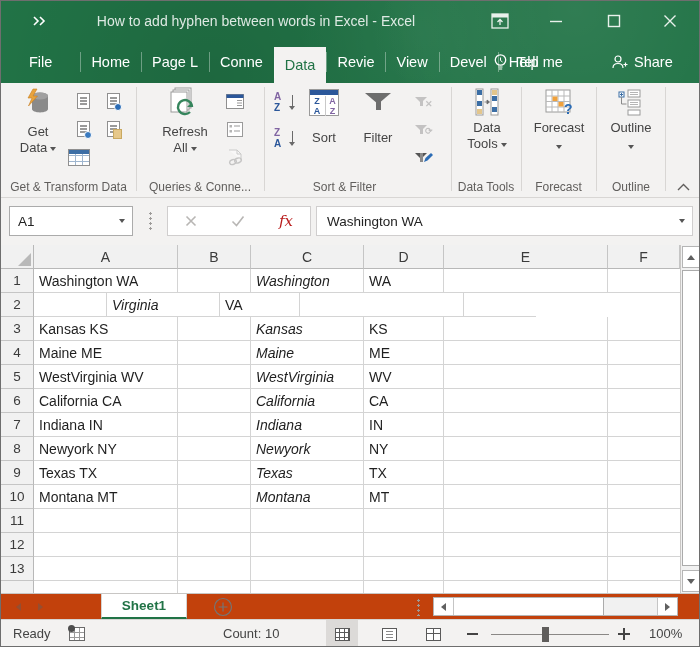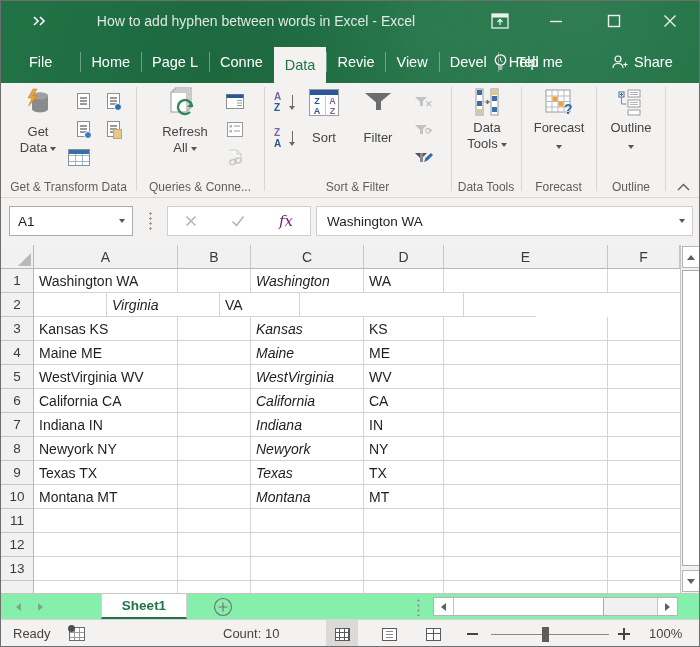--- a/index.html
+++ b/index.html
@@ -75,21 +75,21 @@
 
   
   .formularow { position:absolute; left:0; top:197px; width:700px; height:47px; background:#f3f2f1; }
   .namebox { position:absolute; left:8px; top:8px; width:124px; height:30px; background:#fff; border:1px solid #ababab; display:flex; align-items:center; }
   .namebox .nbtext { flex:1; padding-left:8px; font-size:13.5px; color:#222; }
   .namebox .nbdrop { width:20px; height:100%; display:flex; align-items:center; justify-content:center; }
   .vdots { position:absolute; left:148px; top:13px; width:3px; height:20px; background:
       radial-gradient(circle, #9d9b99 1.2px, transparent 1.4px) 0 0/3px 5px repeat-y; }
   .fxcluster { position:absolute; left:166px; top:8px; width:144px; height:30px; background:#fff; border:1px solid #d0cece; display:flex; align-items:center; justify-content:space-around; }
   .fxcluster .fgly { font-size:15px; color:#b8b6b4; }
-  .fxcluster .fxg { font-family:"DejaVu Serif", serif; font-style:italic; font-size:15px; color:#701a75; }
+  .fxcluster .fxg { font-family:"DejaVu Serif", serif; font-style:italic; font-size:15px; color:#b91c1c; }
   .fbox { position:absolute; left:315px; top:8px; width:377px; height:30px; background:#fff; border:1px solid #d0cece; display:flex; align-items:center; }
   .fbox .fval { flex:1; padding-left:10px; font-size:13.5px; color:#222; }
   .fbox .fdrop { width:20px; display:flex; align-items:center; justify-content:center; }
 
   
   .gridwrap { position:absolute; left:0; top:244px; width:700px; height:348px; background:#fff; }
   .colheads { display:flex; height:24px; width:679px; }
   .corner { width:33px; height:24px; background:#f1f1f1; border-right:1px solid #b8b8b8; border-bottom:1px solid #b8b8b8; position:relative; }
   .corner::after { content:""; position:absolute; right:2px; bottom:2px; width:0; height:0; border-bottom:13px solid #b9b9b9; border-left:13px solid transparent; }
   .chead { height:24px; background:#f1f1f1; border-right:1px solid #c5c5c5; border-bottom:1px solid #b8b8b8; font-size:14px; color:#3b3b3b; display:flex; align-items:center; justify-content:center; }
@@ -104,21 +104,21 @@
   .vscroll { position:absolute; right:0; top:0; width:21px; height:348px; background:#f1f1f1; border-left:1px solid #c8c6c4; }
   .vbtn { position:absolute; left:1px; width:18px; height:22px; background:#fff; border:1px solid #b5b5b5; display:flex; align-items:center; justify-content:center; }
   .vup { top:1px; } .vdn { bottom:1px; }
   .tri-up { width:0;height:0;border-left:4.5px solid transparent;border-right:4.5px solid transparent;border-bottom:5.5px solid #606060; }
   .tri-dn { width:0;height:0;border-left:4.5px solid transparent;border-right:4.5px solid transparent;border-top:5.5px solid #606060; }
   .tri-lf { width:0;height:0;border-top:4.5px solid transparent;border-bottom:4.5px solid transparent;border-right:5.5px solid #606060; }
   .tri-rt { width:0;height:0;border-top:4.5px solid transparent;border-bottom:4.5px solid transparent;border-left:5.5px solid #606060; }
   .vthumb { position:absolute; left:1px; top:25px; width:18px; height:296px; background:#fff; border:1px solid #ababab; }
 
   
-  .sheetbar { position:absolute; left:0; top:592px; width:700px; height:26px; background:#86efac; border-top:1px solid #c8c6c4; }
+  .sheetbar { position:absolute; left:0; top:592px; width:700px; height:26px; background:#c2410c; border-top:1px solid #c8c6c4; }
   .navarr { position:absolute; top:7px; width:14px; height:12px; display:flex; align-items:center; justify-content:center; }
   .snl { left:10px; } .snr { left:32px; }
   .tri-lf.dis, .tri-rt.dis { opacity:.45; }
   .sheettab { position:absolute; left:100px; top:0; width:86px; height:25px; background:#fff; border-left:1px solid #d6d4d2; border-right:1px solid #d6d4d2; border-bottom:2px solid #217346; display:flex; align-items:center; justify-content:center; font-size:13.5px; font-weight:bold; color:#217346; }
   .addsheet { position:absolute; left:212px; top:3px; width:20px; height:20px; }
   .sdots { position:absolute; left:416px; top:4px; width:3px; height:18px; background:
       radial-gradient(circle, #9d9b99 1.2px, transparent 1.4px) 0 0/3px 5px repeat-y; }
   .hscroll { position:absolute; left:432px; top:3px; width:245px; height:19px; background:#f1f1f1; border:1px solid #b5b5b5; display:flex; }
   .hbtn { width:20px; height:100%; background:#fff; display:flex; align-items:center; justify-content:center; }
   .hbl { border-right:1px solid #c5c5c5; } .hbr { border-left:1px solid #c5c5c5; margin-left:auto; }
@@ -336,21 +336,21 @@
           <span class="mbadge" style="left:4px; top:-5px; color:#8a8a8a;">⟳</span>
         </span>
     </div>
     <div class="smallicon" style="left:408px; top:61px;">
       <span class="mfunnel" style="border-top-color:#555;">
         <svg style="position:absolute; left:2px; top:-6px;" width="10" height="10" viewBox="0 0 10 10">
             <path d="M1 9l1.5-4L8 0l2 2-5.5 5.5z" fill="#2b6cb5"></path>
           </svg>
       </span>
     </div>
-    <div class="glabel" style="left:263px; width:187px;">Sort &amp; Filter</div>
+    <div class="glabel" style="left:250px; width:187px;">Sort &amp; Filter</div>
     <div class="gsep" style="left:450px;"></div>
 
     <div class="bigbtn" style="left:456px; width:60px;">
       <span>
         <svg width="30" height="30" viewBox="0 0 30 30">
           <rect x="4" y="2" width="7" height="26" fill="#fff" stroke="#9a9a9a"></rect>
           <rect x="5" y="3" width="5" height="5" fill="#3b6ea5"></rect>
             <rect x="5" y="14" width="5" height="5" fill="#3b6ea5"></rect>
             <rect x="5" y="22" width="5" height="5" fill="#e3c68c"></rect>
           <rect x="19" y="2" width="7" height="26" fill="#fff" stroke="#9a9a9a"></rect>

